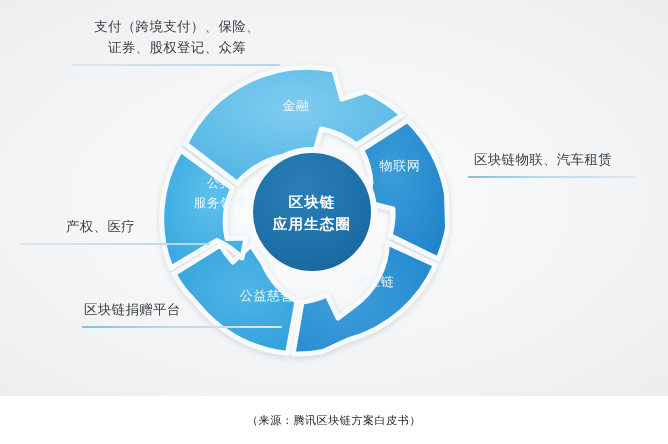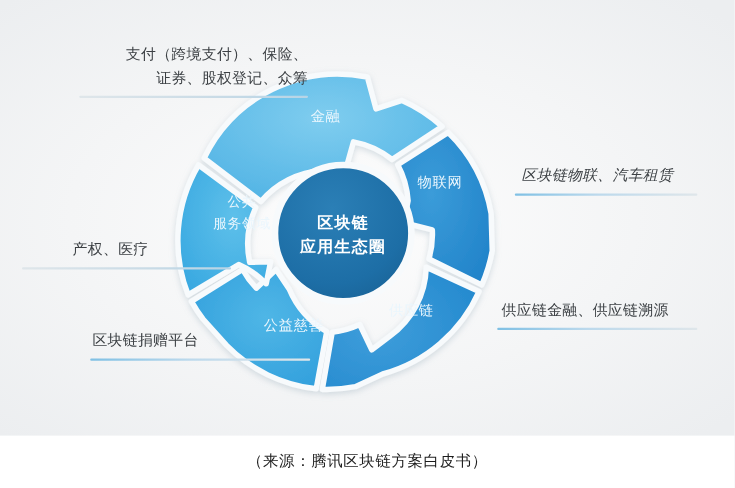--- a/index.html
+++ b/index.html
@@ -56,30 +56,30 @@
     margin-top: 5px;
     border-radius: 2px;
   }
   .rule-light {
     background: linear-gradient(to right, #dfe6ea 0%, #c9dbe6 60%, #b6d4e6 100%);
   }
   .rule-blue {
     background: linear-gradient(to left, #dfe6ea 0%, #bcd9ec 55%, #7fc0e4 100%);
   }
 
-  #callout-finance  { left: 74px;  top: 40px;  text-align: right; }
+  #callout-finance  { left: 74px;  top: 17px;  text-align: center; }
   #callout-finance .rule { width: 208px; margin-left: -2px; }
 
   #callout-public   { left: 66px;  top: 196px; }
   #callout-public .rule { width: 190px; margin-left: -46px; }
 
   #callout-charity  { left: 84px;  top: 300px; }
   #callout-charity .rule { width: 200px; margin-left: -2px; }
 
-  #callout-iot      { left: 474px; top: 150px; font-style: italic; }
+  #callout-iot      { left: 474px; top: 150px; }
   #callout-iot .rule { width: 166px; margin-left: -6px; }
 
   #callout-supply   { left: 456px; top: 272px; }
   #callout-supply .rule { width: 182px; margin-left: -4px; }
 
   
   .seg-label {
     font-family: "Liberation Sans", "DejaVu Sans", sans-serif;
     font-size: 13px;
     fill: #eaf6fd;
@@ -101,21 +101,21 @@
     position: absolute;
     left: 0;
     top: 396px;
     width: 668px;
     height: 48px;
     display: flex;
     align-items: center;
     justify-content: center;
     background: #ffffff;
     color: #1d1d1d;
-    font-size: 14px;
+    font-size: 11px;
     letter-spacing: 0.6px;
   }
 </style>
 </head>
 <body>
 
 <div id="page">
 
   <div class="diagram-area">
 
@@ -235,22 +235,18 @@
     <div class="callout" id="callout-charity">
       <span>区块链捐赠平台</span>
       <span class="rule rule-blue"></span>
     </div>
 
     <div class="callout" id="callout-iot">
       <span>区块链物联、汽车租赁</span>
       <span class="rule rule-blue"></span>
     </div>
 
-    <div class="callout" id="callout-supply">
-      <span>供应链金融、供应链溯源</span>
-      <span class="rule rule-blue"></span>
-    </div>
 
   </div>
 
   <div id="caption">（来源：腾讯区块链方案白皮书）</div>
 
 </div>
 
 </body></html>

